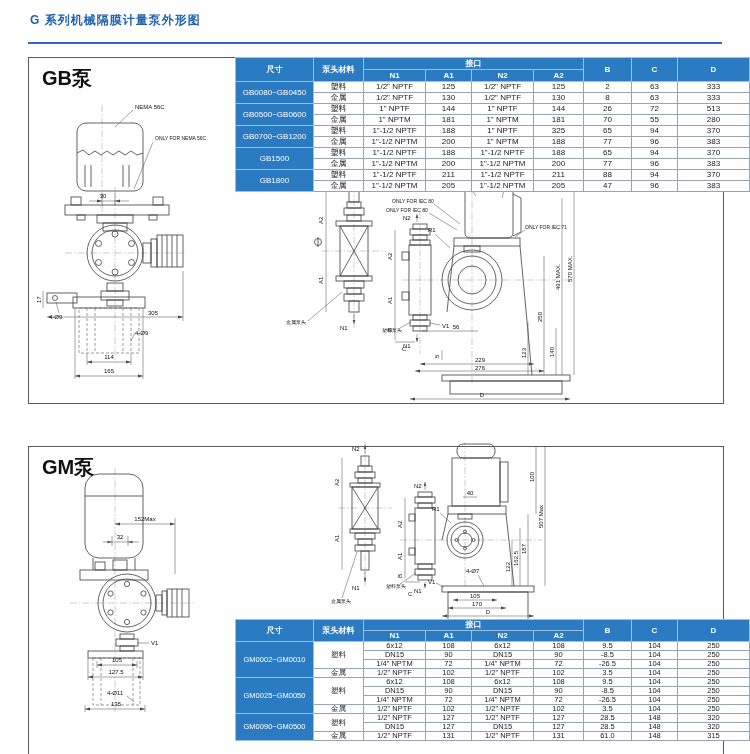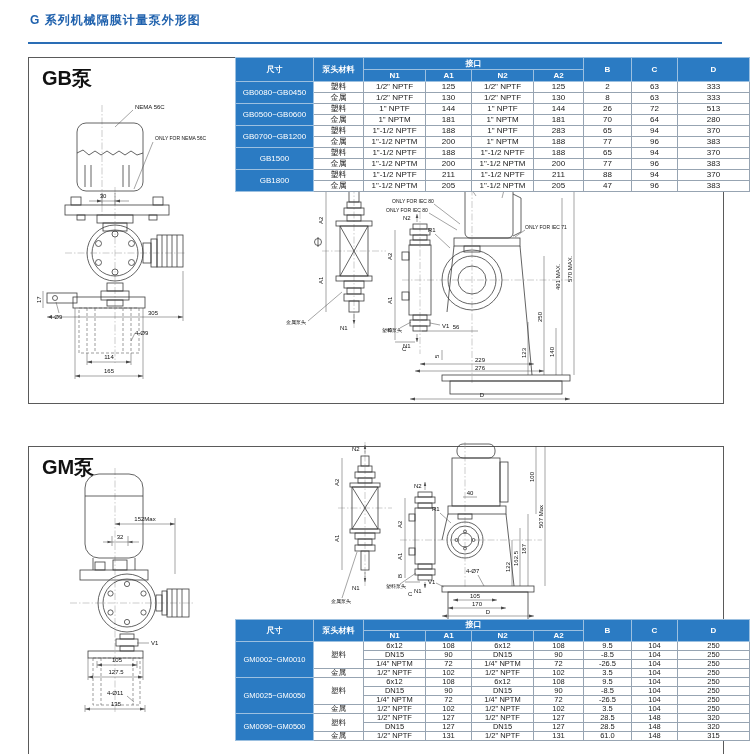--- a/index.html
+++ b/index.html
@@ -576,30 +576,30 @@
         <td class="val-cell">72</td>
         <td class="val-cell">513</td>
       </tr>
       <tr>
         <td class="mat-cell">金属</td>
         <td class="val-cell">1" NPTM</td>
         <td class="val-cell">181</td>
         <td class="val-cell">1" NPTM</td>
         <td class="val-cell">181</td>
         <td class="val-cell">70</td>
-        <td class="val-cell">64</td>
+        <td class="val-cell">55</td>
         <td class="val-cell">280</td>
       </tr>
       <tr>
         <td rowspan="2" class="model-cell">GB0700~GB1200</td>
         <td class="mat-cell">塑料</td>
         <td class="val-cell">1"-1/2 NPTF</td>
         <td class="val-cell">188</td>
         <td class="val-cell">1" NPTF</td>
-        <td class="val-cell">283</td>
+        <td class="val-cell">325</td>
         <td class="val-cell">65</td>
         <td class="val-cell">94</td>
         <td class="val-cell">370</td>
       </tr>
       <tr>
         <td class="mat-cell">金属</td>
         <td class="val-cell">1"-1/2 NPTM</td>
         <td class="val-cell">200</td>
         <td class="val-cell">1" NPTM</td>
         <td class="val-cell">188</td>

